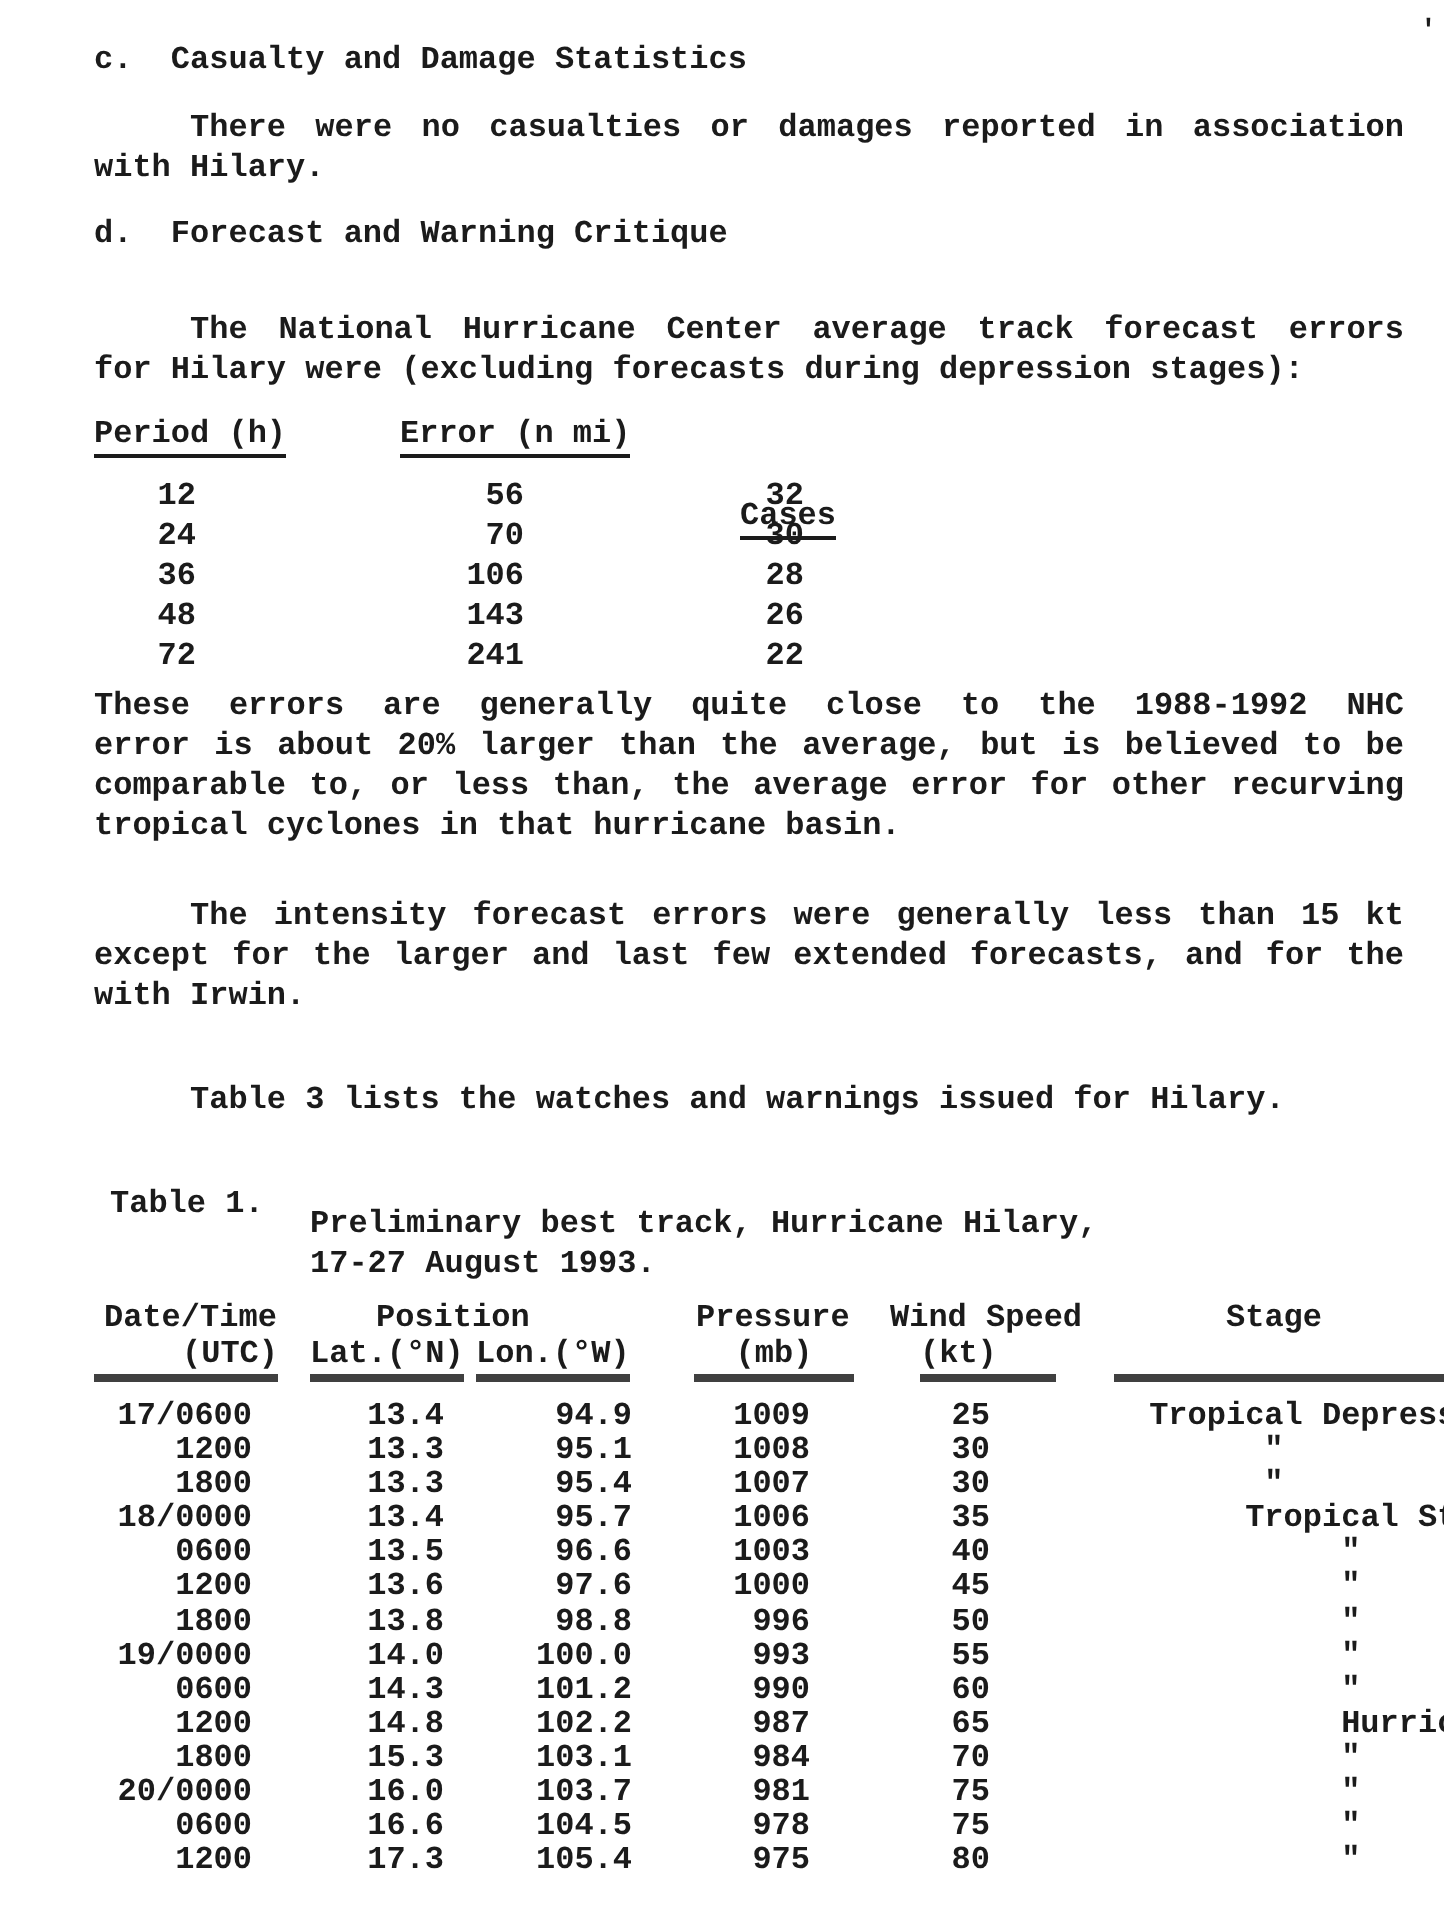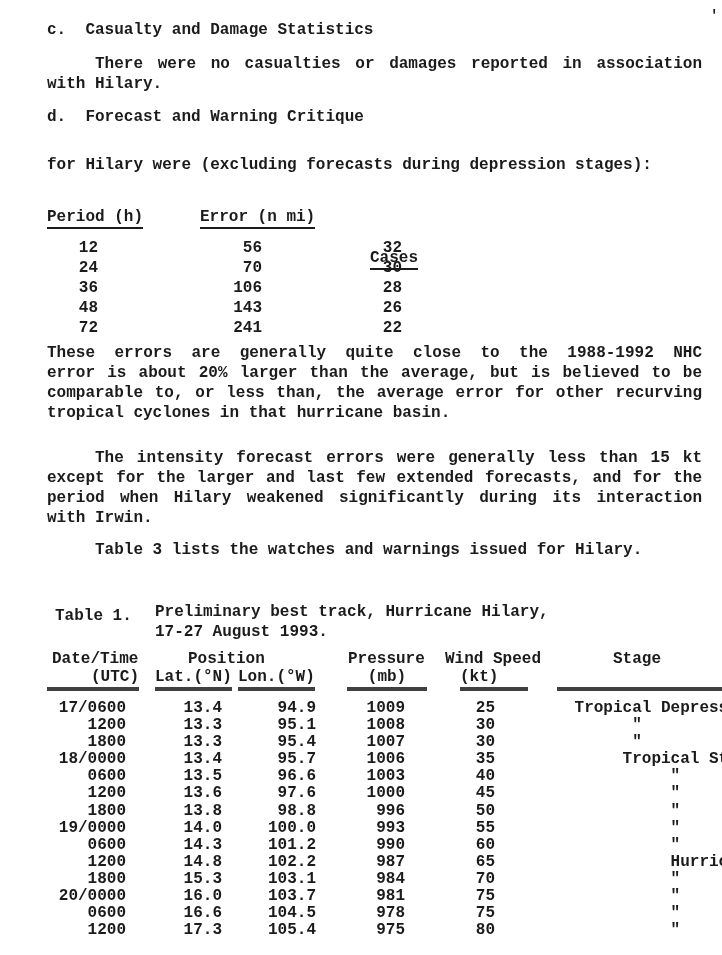--- a/index.html
+++ b/index.html
@@ -51,20 +51,21 @@
 <div class="abs" style="left:47px;top:20px;">c.  Casualty and Damage Statistics</div>
 
 <div class="para" style="top:54px;">
   <div class="ln just ind">There were no casualties or damages reported in association</div>
   <div class="ln">with Hilary.</div>
 </div>
 
 <div class="abs" style="left:47px;top:107px;">d.  Forecast and Warning Critique</div>
 
 <div class="para" style="top:155px;">
+  <div class="ln just ind">The National Hurricane Center average track forecast errors</div>
   <div class="ln">for Hilary were (excluding forecasts during depression stages):</div>
 </div>
 
 <div id="tA-head">
   <span class="hPeriod">Period (h)</span>
   <span class="hError">Error (n mi)</span>
   <span class="hCases">Cases</span>
 </div>
 
 <div id="tA-rows">
@@ -103,27 +104,26 @@
 <div class="para" style="top:343px;">
   <div class="ln just">These errors are generally quite close to the 1988-1992 NHC</div>
   <div class="ln just">error is about 20% larger than the average, but is believed to be</div>
   <div class="ln just">comparable to, or less than, the average error for other recurving</div>
   <div class="ln">tropical cyclones in that hurricane basin.</div>
 </div>
 
 <div class="para" style="top:448px;">
   <div class="ln just ind">The intensity forecast errors were generally less than 15 kt</div>
   <div class="ln just">except for the larger and last few extended forecasts, and for the</div>
-  <div class="ln just">period when Hilary weakened significantly during its interaction</div>
   <div class="ln">with Irwin.</div>
 </div>
 
 <div class="abs" style="left:95px;top:540px;">Table 3 lists the watches and warnings issued for Hilary.</div>
 
-<div class="abs" style="left:55px;top:606px;">Table 1.</div>
+<div class="abs" style="left:55px;top:592px;">Table 1.</div>
 <div class="abs" style="left:155px;top:602px;">Preliminary best track, Hurricane Hilary,</div>
 <div class="abs" style="left:155px;top:622px;">17-27 August 1993.</div>
 
 <div id="tB-h1">
   <span class="g1">Date/Time</span>
   <span class="g2">Position</span>
   <span class="g3">Pressure</span>
   <span class="g4">Wind Speed</span>
   <span class="g5">Stage</span>
 </div>

